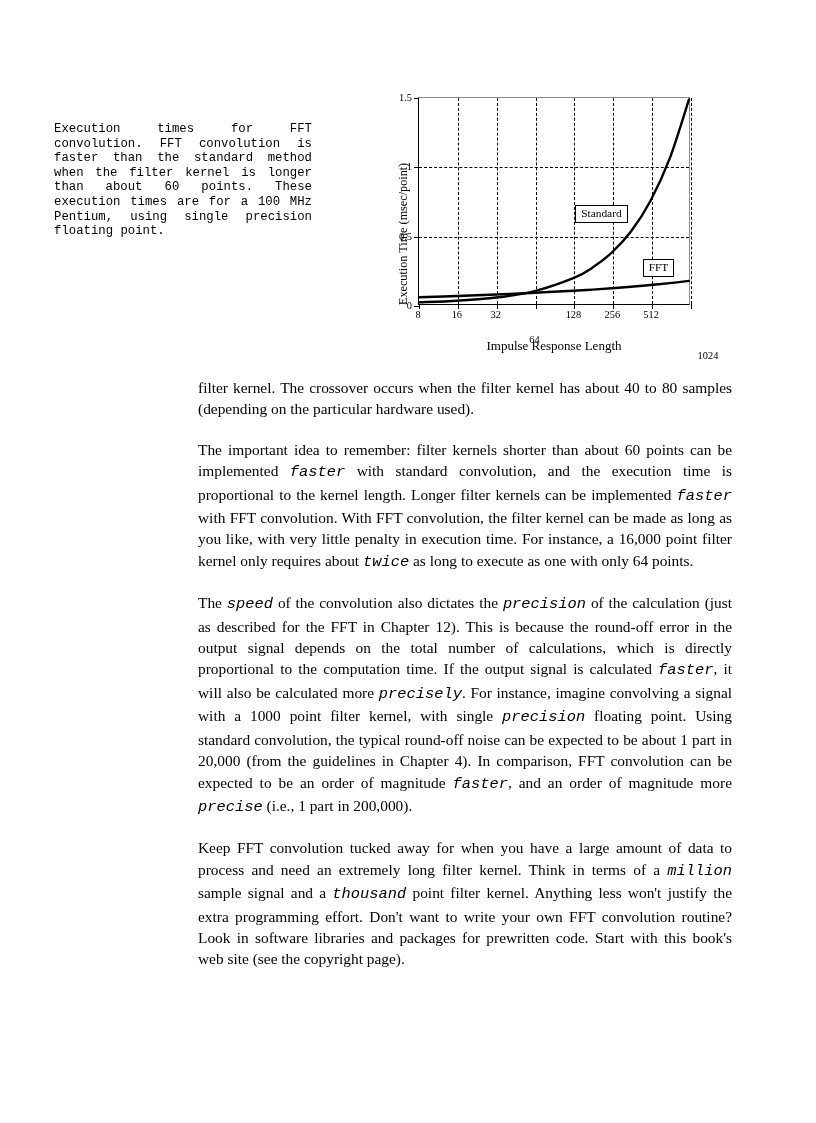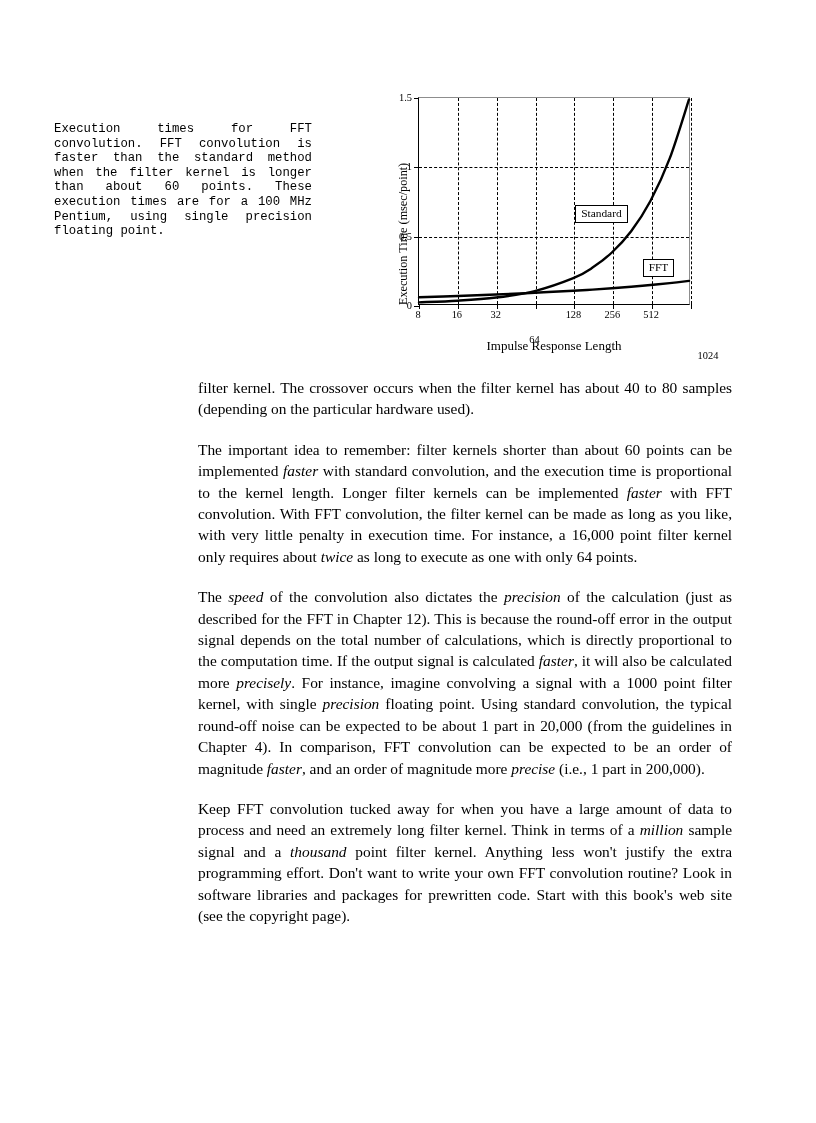--- a/index.html
+++ b/index.html
@@ -172,21 +172,21 @@
     width: 534px;
   }
   .body p {
     margin: 6px 0 19px 0;
     font-size: 15.4px;
     line-height: 21.4px;
     text-align: justify;
     text-justify: inter-word;
   }
   .body p:last-child { margin-bottom: 0; }
-  .body i { font-style: italic; }
+  .body i { font-style: italic; font-family: Liberation Mono, monospace; }
 </style>
 </head>
 <body>
 
 <div class="page">
 
 
   <div class="figcaption">
     <span class="figtext">Execution times for FFT convolution.  FFT convolution is faster than the standard method when the filter kernel is longer than about 60 points.  These execution times are for a 100 MHz Pentium, using single precision floating point.</span>
   </div>

